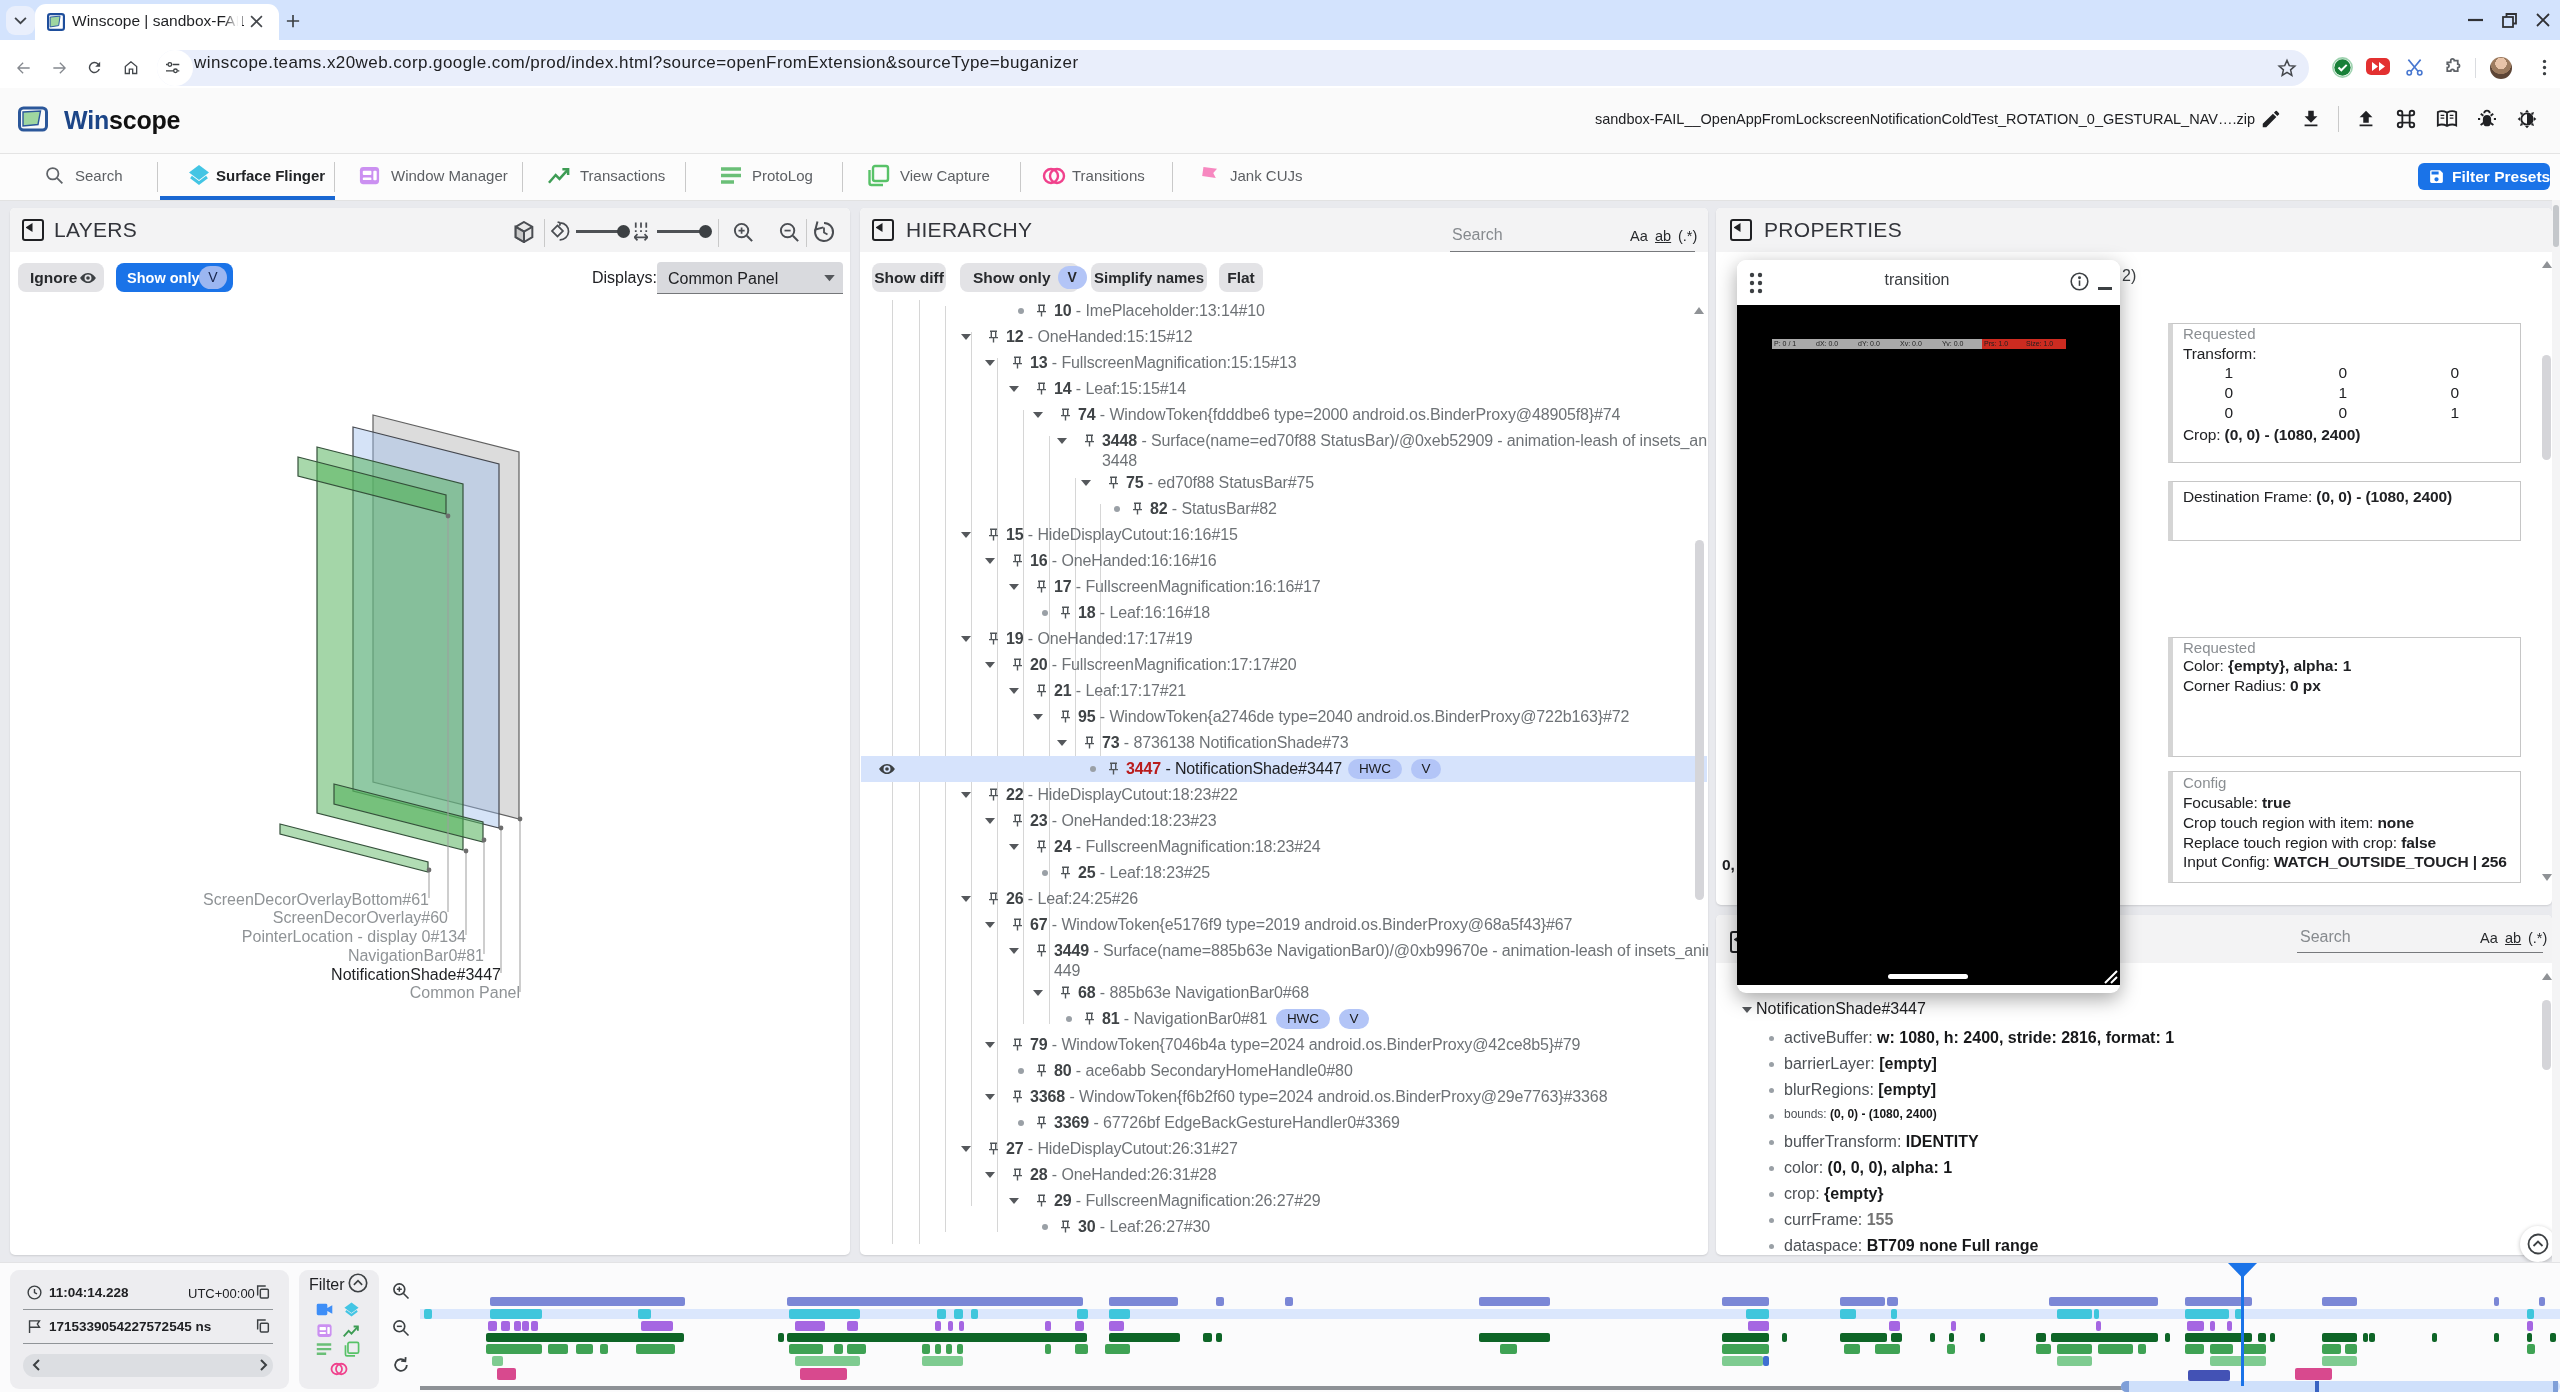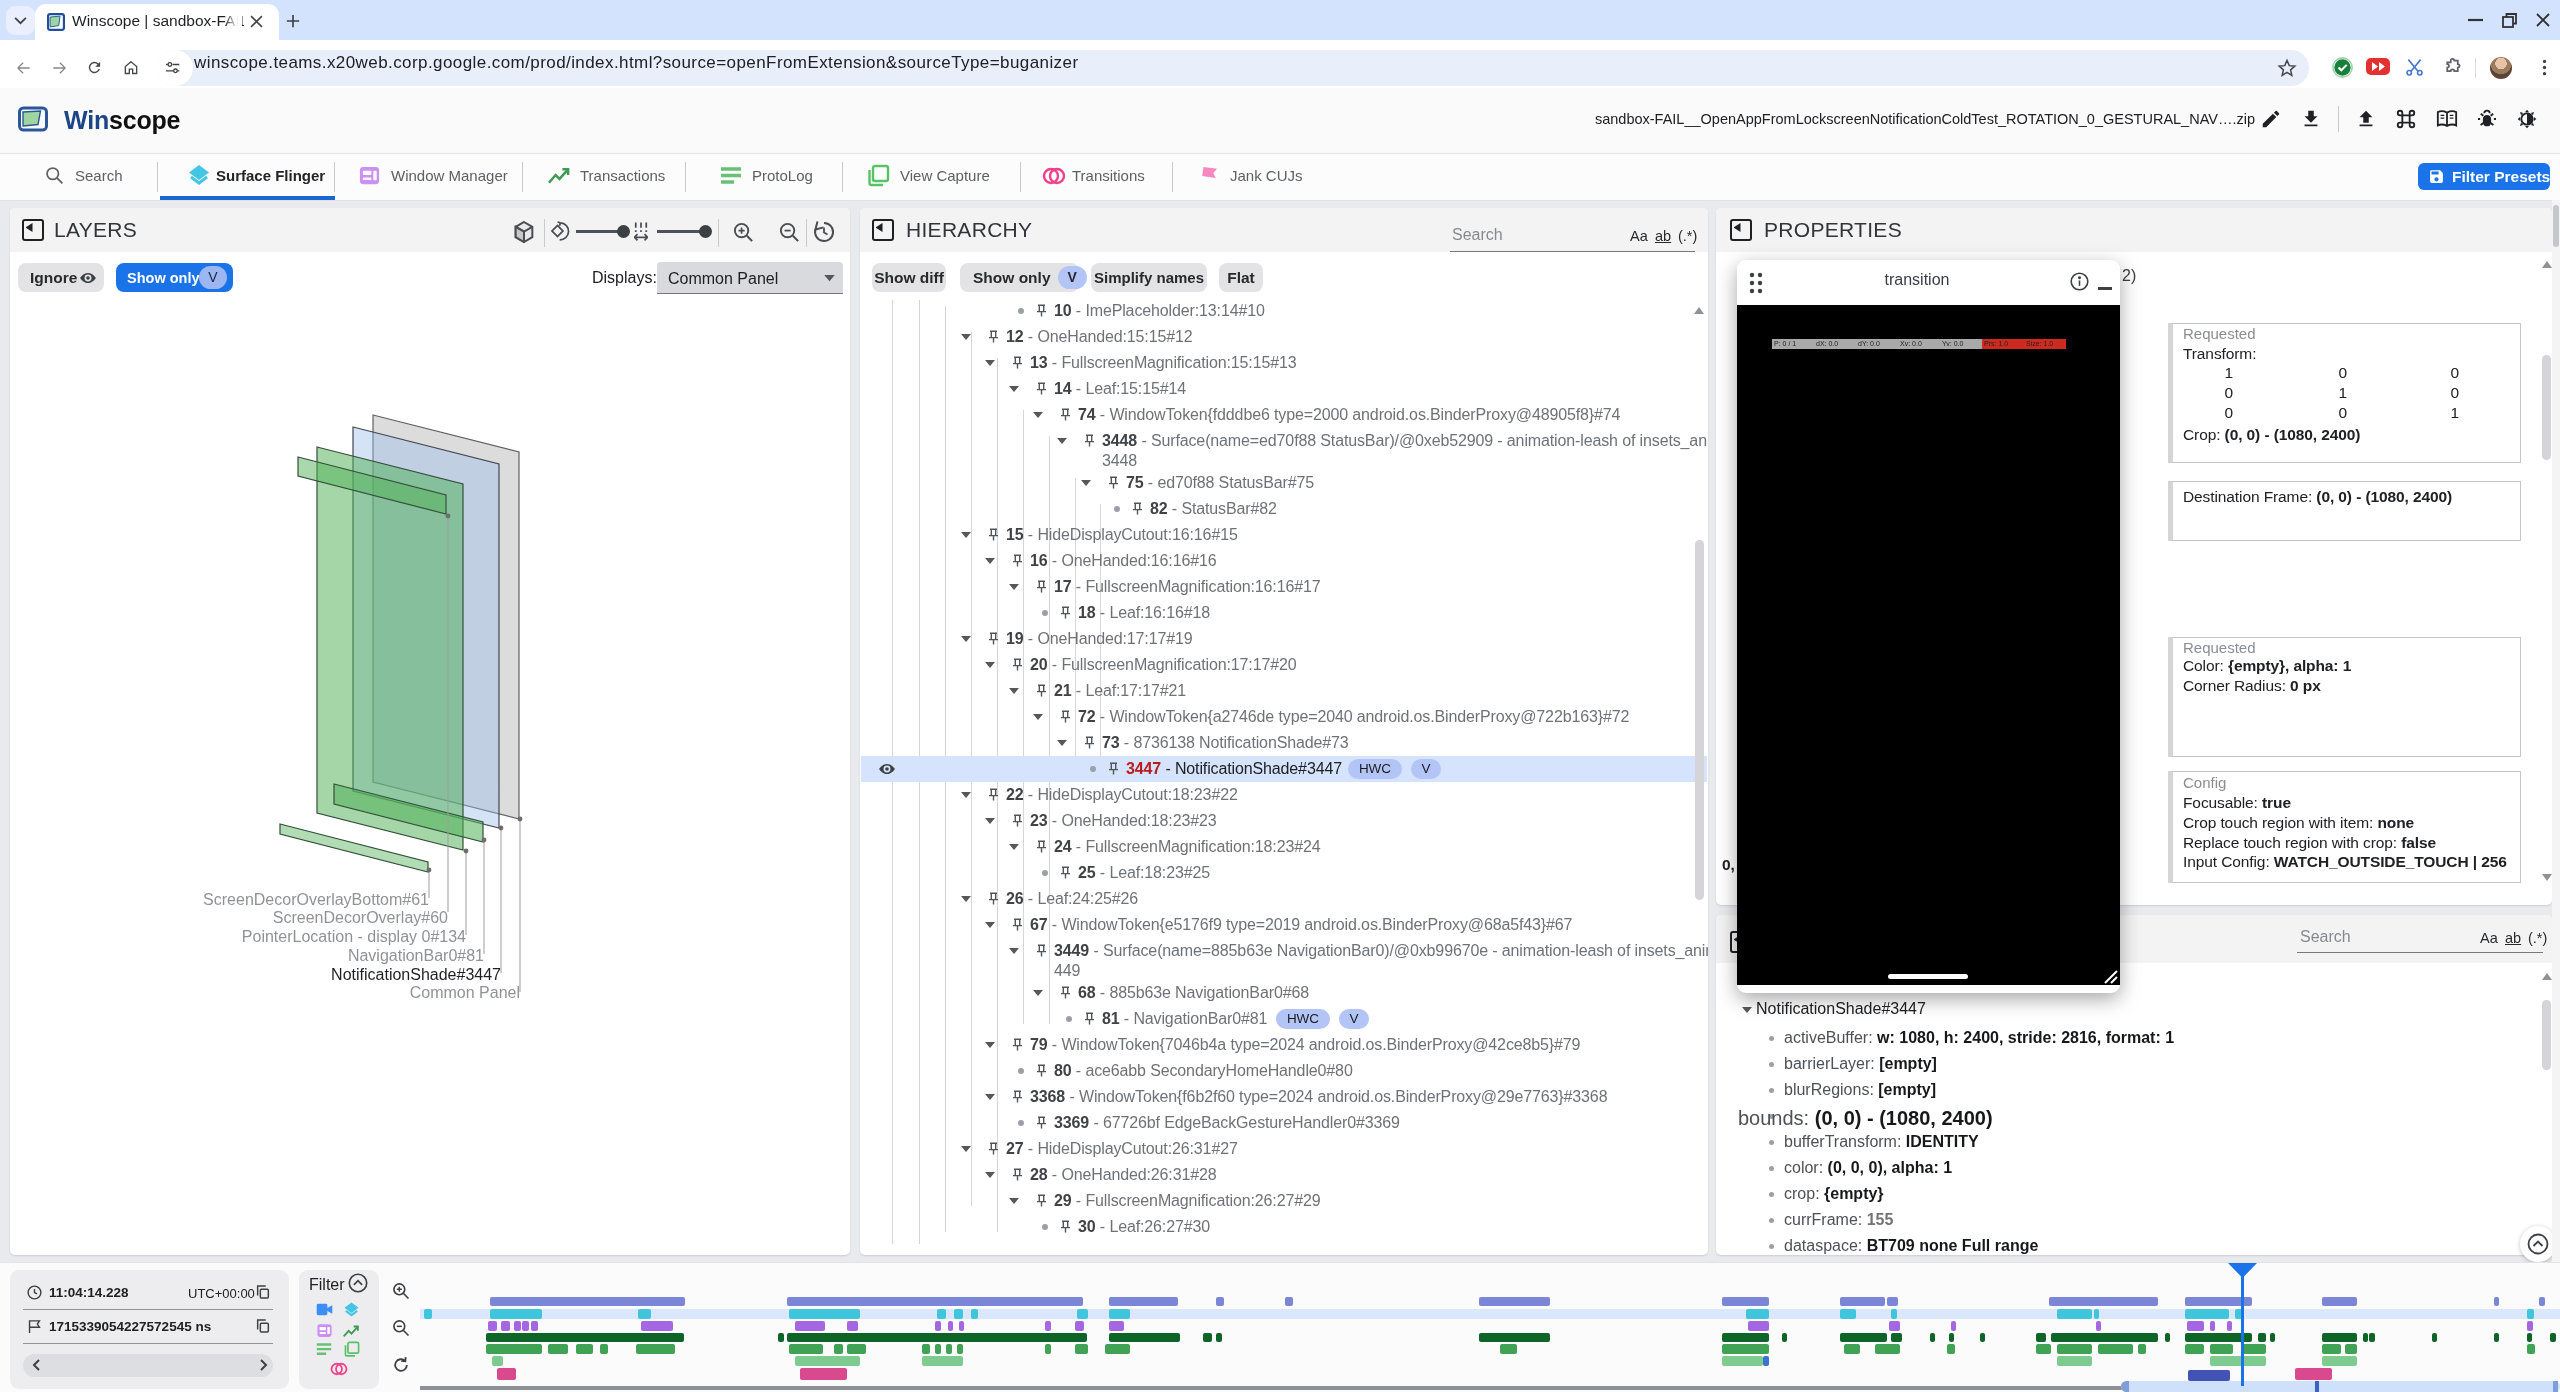--- a/index.html
+++ b/index.html
@@ -452,21 +452,21 @@
         <b>21</b>
         <span>&nbsp;-&nbsp;Leaf:17:17#21</span>
       </div>
       <div class="tri" style="left:1033px;top:714px"></div>
       <div style="position:absolute;left:1059px;top:710px">
         <svg class="pin" width="13" height="14" viewBox="0 0 13 14">
           <path d="M3 1.2 H10 M4.3 1.2 V7.6 M8.7 1.2 V7.6 M2 7.6 H11 M6.5 7.6 V12.5" stroke="#51565a" stroke-width="1.4" fill="none"></path>
         </svg>
       </div>
       <div class="trow" style="left:1078px;top:704px">
-        <b>72</b>
+        <b>95</b>
         <span>&nbsp;-&nbsp;WindowToken{a2746de type=2040 android.os.BinderProxy@722b163}#72</span>
       </div>
       <div class="tri" style="left:1057px;top:740px"></div>
       <div style="position:absolute;left:1083px;top:736px">
         <svg class="pin" width="13" height="14" viewBox="0 0 13 14">
           <path d="M3 1.2 H10 M4.3 1.2 V7.6 M8.7 1.2 V7.6 M2 7.6 H11 M6.5 7.6 V12.5" stroke="#51565a" stroke-width="1.4" fill="none"></path>
         </svg>
       </div>
       <div class="trow" style="left:1102px;top:730px">
         <b>73</b>
@@ -719,21 +719,21 @@
     <div style="position:absolute;left:-1716px;top:-963px;width:2560px;height:1392px">
       <div class="tri" style="left:1742px;top:1007px"></div>
       <div class="abs" style="left:1756px;top:1000px;font-size:16px;color:#202124">NotificationShade#3447</div>
       <div class="blt" style="left:1769px;top:1036px;width:5px;height:5px"></div>
       <div class="abs" style="left:1784px;top:1029px;font-size:16px;color:#4d5156;white-space:nowrap">activeBuffer: <b style="color:#17181a">w: 1080, h: 2400, stride: 2816, format: 1</b></div>
       <div class="blt" style="left:1769px;top:1062px;width:5px;height:5px"></div>
       <div class="abs" style="left:1784px;top:1055px;font-size:16px;color:#4d5156;white-space:nowrap">barrierLayer: <b style="color:#17181a">[empty]</b></div>
       <div class="blt" style="left:1769px;top:1088px;width:5px;height:5px"></div>
       <div class="abs" style="left:1784px;top:1081px;font-size:16px;color:#4d5156;white-space:nowrap">blurRegions: <b style="color:#17181a">[empty]</b></div>
       <div class="blt" style="left:1769px;top:1114px;width:5px;height:5px"></div>
-      <div class="abs" style="left:1738px;top:1107px;font-size:20px;color:#4d5156;white-space:nowrap">bounds: <b style="color:#17181a">(0, 0) - (1080, 2400)</b></div>
+      <div class="abs" style="left:1784px;top:1107px;font-size:12px;color:#4d5156;white-space:nowrap">bounds: <b style="color:#17181a">(0, 0) - (1080, 2400)</b></div>
       <div class="blt" style="left:1769px;top:1140px;width:5px;height:5px"></div>
       <div class="abs" style="left:1784px;top:1133px;font-size:16px;color:#4d5156;white-space:nowrap">bufferTransform: <b style="color:#17181a">IDENTITY</b></div>
       <div class="blt" style="left:1769px;top:1166px;width:5px;height:5px"></div>
       <div class="abs" style="left:1784px;top:1159px;font-size:16px;color:#4d5156;white-space:nowrap">color: <b style="color:#17181a">(0, 0, 0), alpha: 1</b></div>
       <div class="blt" style="left:1769px;top:1192px;width:5px;height:5px"></div>
       <div class="abs" style="left:1784px;top:1185px;font-size:16px;color:#4d5156;white-space:nowrap">crop: <b style="color:#17181a">{empty}</b></div>
       <div class="blt" style="left:1769px;top:1218px;width:5px;height:5px"></div>
       <div class="abs" style="left:1784px;top:1211px;font-size:16px;color:#4d5156;white-space:nowrap">currFrame: <b style="color:#737373">155</b></div>
       <div class="blt" style="left:1769px;top:1244px;width:5px;height:5px"></div>
       <div class="abs" style="left:1784px;top:1237px;font-size:16px;color:#4d5156;white-space:nowrap">dataspace: <b style="color:#17181a">BT709 none Full range</b></div>

